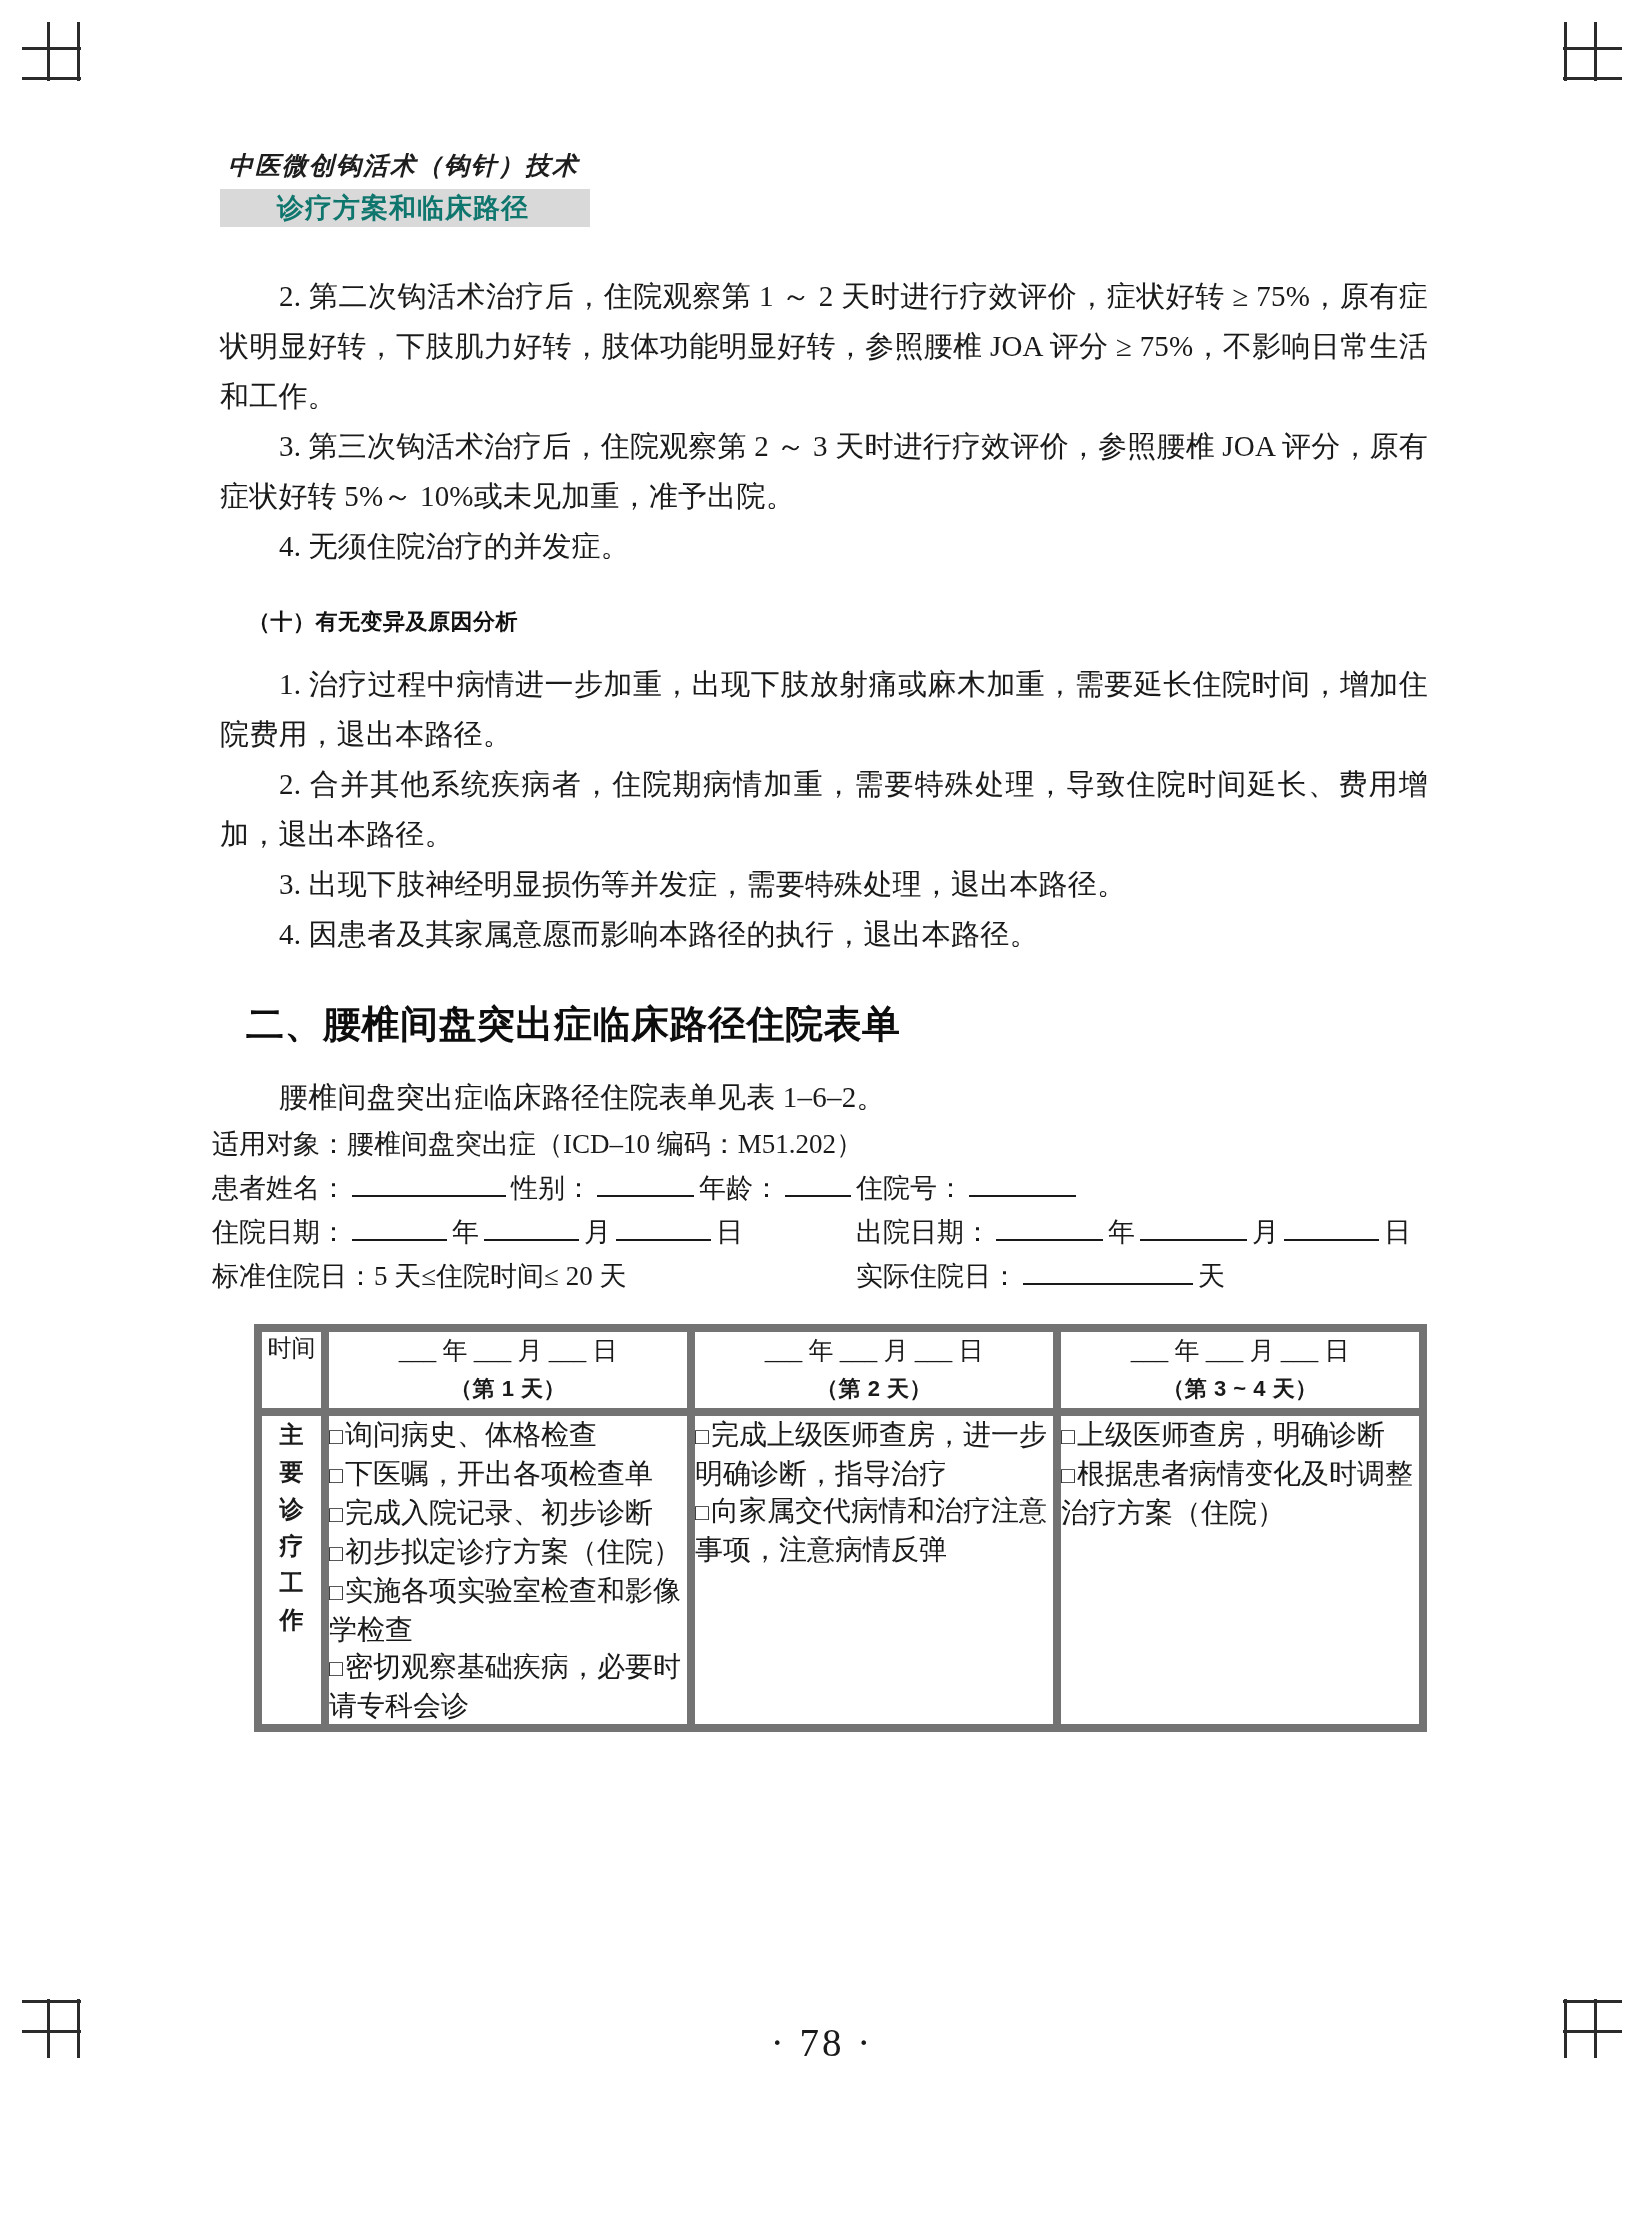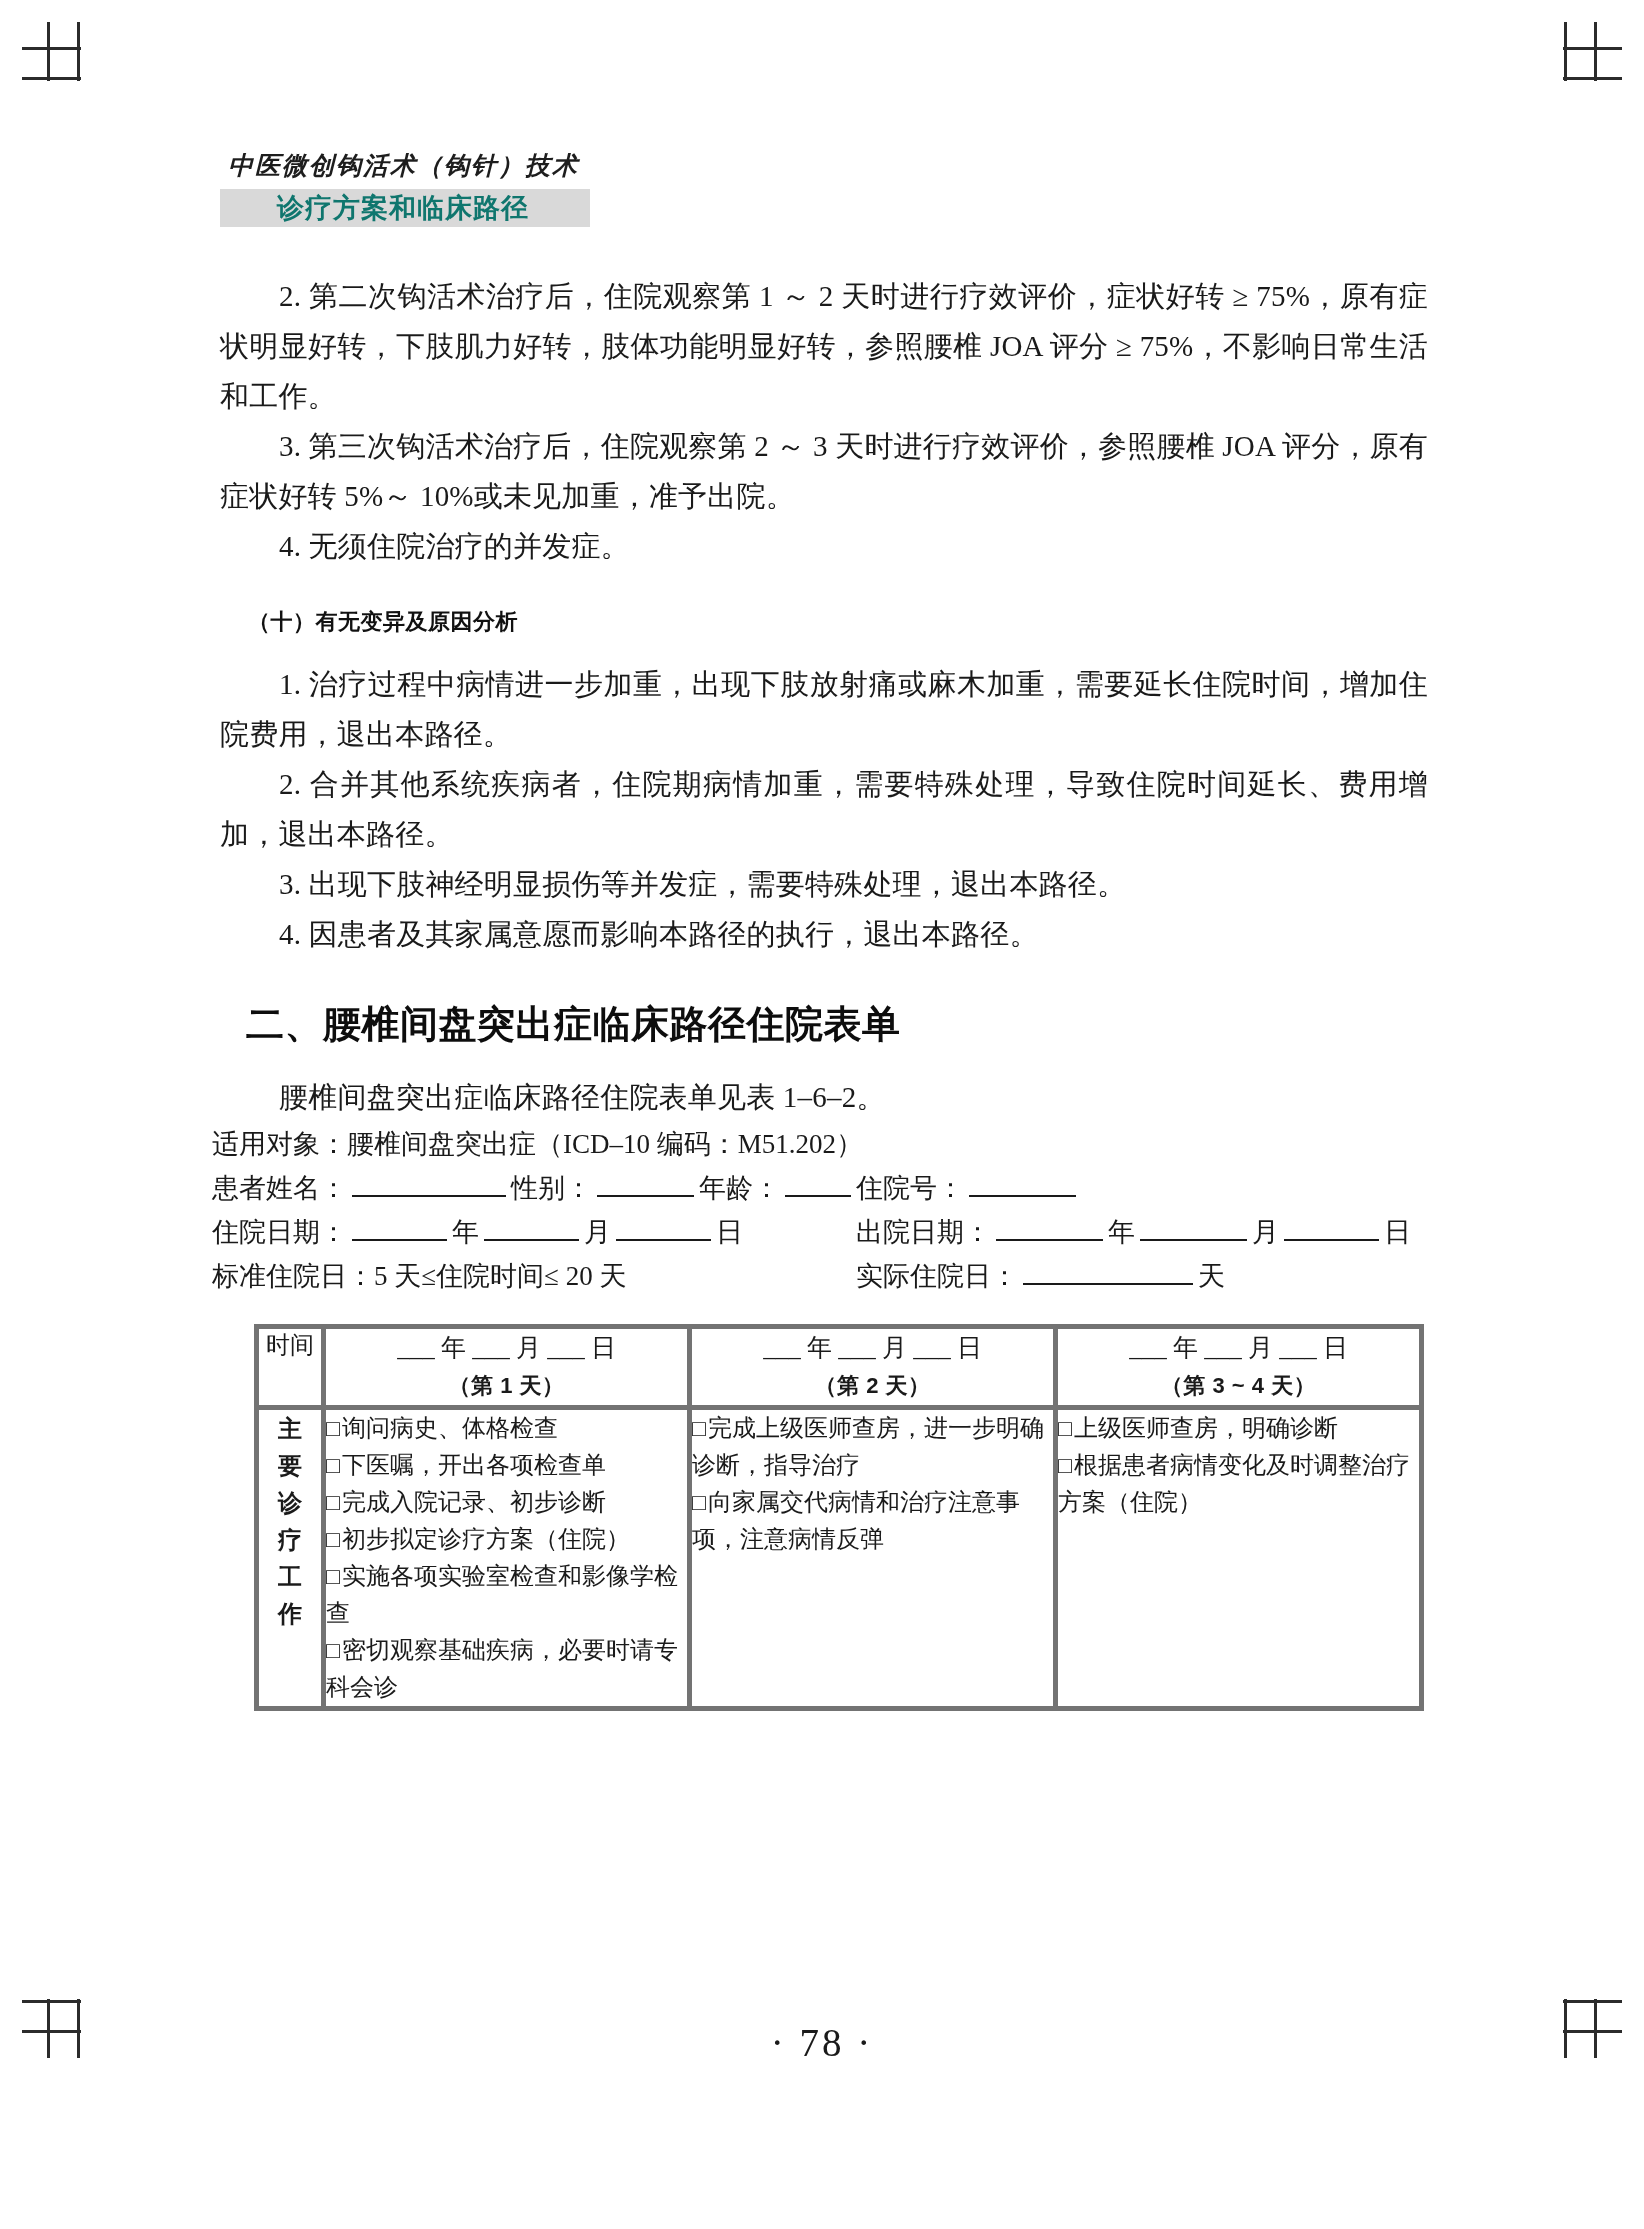--- a/index.html
+++ b/index.html
@@ -139,21 +139,21 @@
 
   
   table.cp {
     border-collapse: collapse;
     width: 1168px;
     margin-top: 26px;
     margin-left: 34px;
     table-layout: fixed;
   }
   table.cp td, table.cp th {
-    border: 5px solid #737373;
+    border: 8px solid #737373;
     vertical-align: top;
     padding: 0;
   }
   .col-time { width: 67px; }
   .col-day  { width: 366px; }
 
   th.hdr {
     text-align: center;
     font-weight: normal;
     font-size: 25px;
@@ -179,21 +179,21 @@
     text-align: center;
     vertical-align: middle;
     font-family: "Liberation Sans", "DejaVu Sans", sans-serif;
     font-size: 24px;
     font-weight: bold;
     letter-spacing: 0;
     line-height: 37px;
     padding: 14px 4px;
   }
   td.cell {
-    font-size: 24px;
+    font-size: 28px;
     line-height: 37px;
     padding: 12px 10px 18px 12px;
   }
   td.cell ul { margin: 0; padding: 0; list-style: none; }
   td.cell li { text-indent: 0; }
   .chk::before {
     content: "\25A1";
     font-size: 23px;
     margin-right: 2px;
   }

